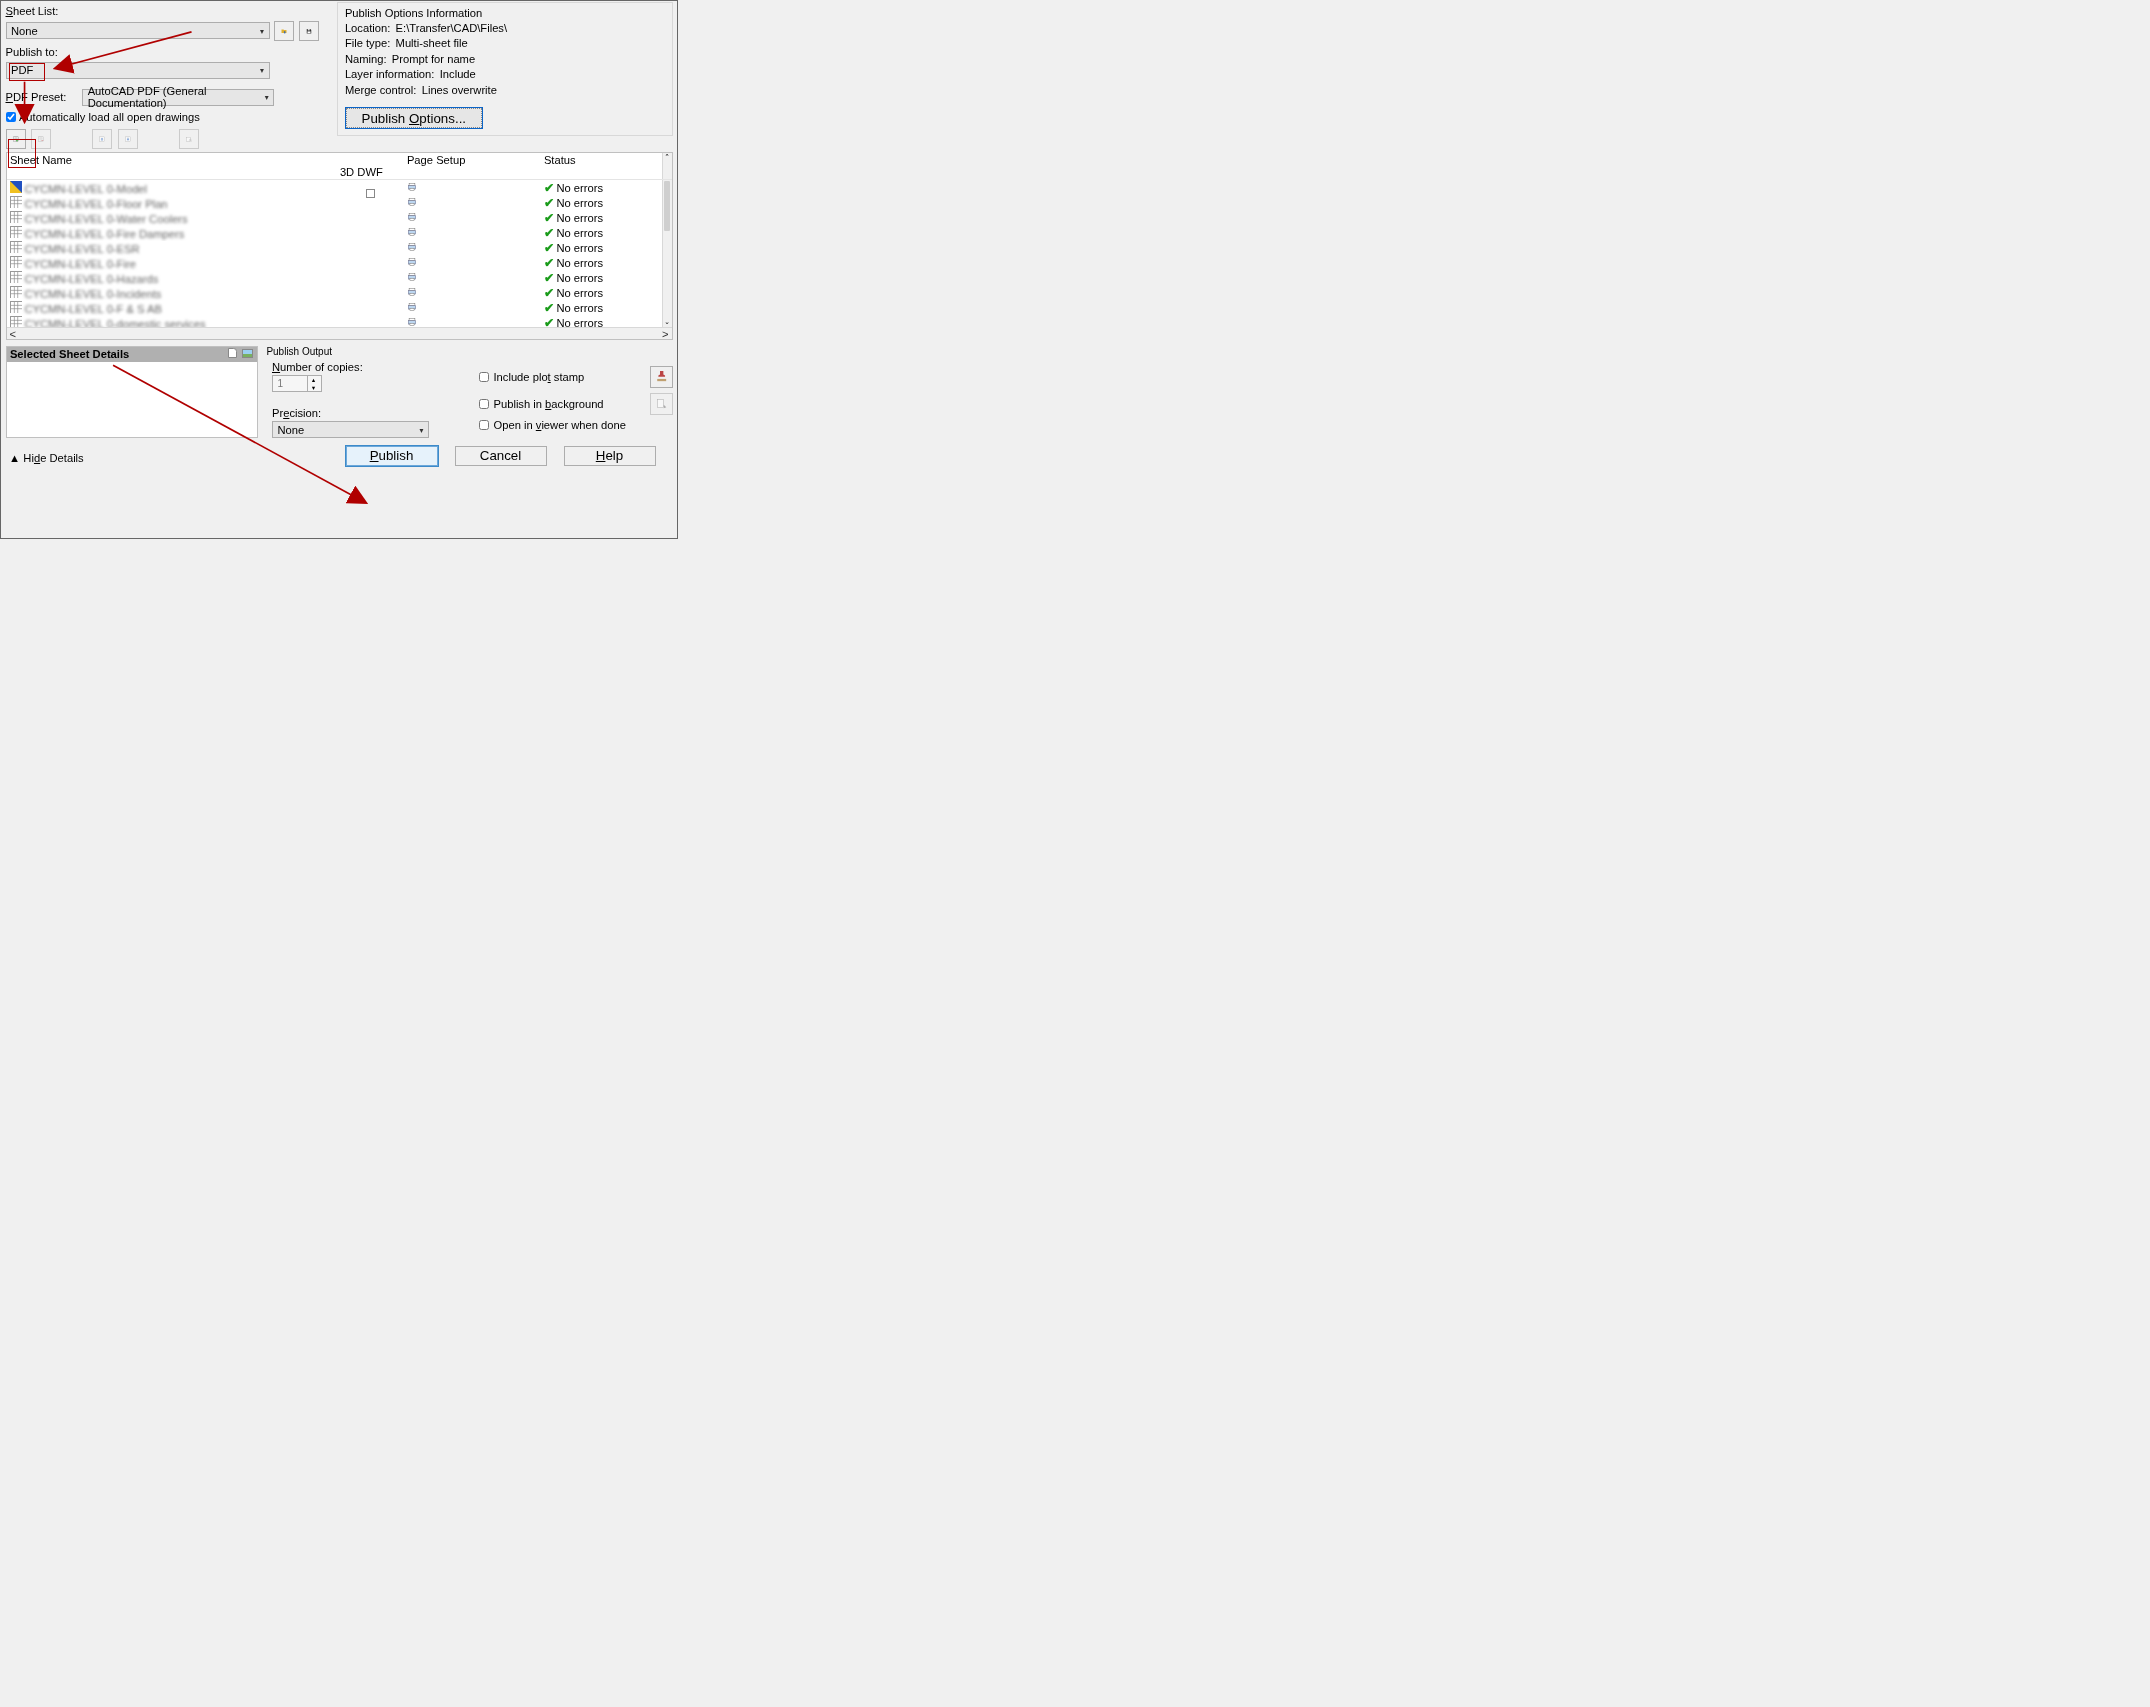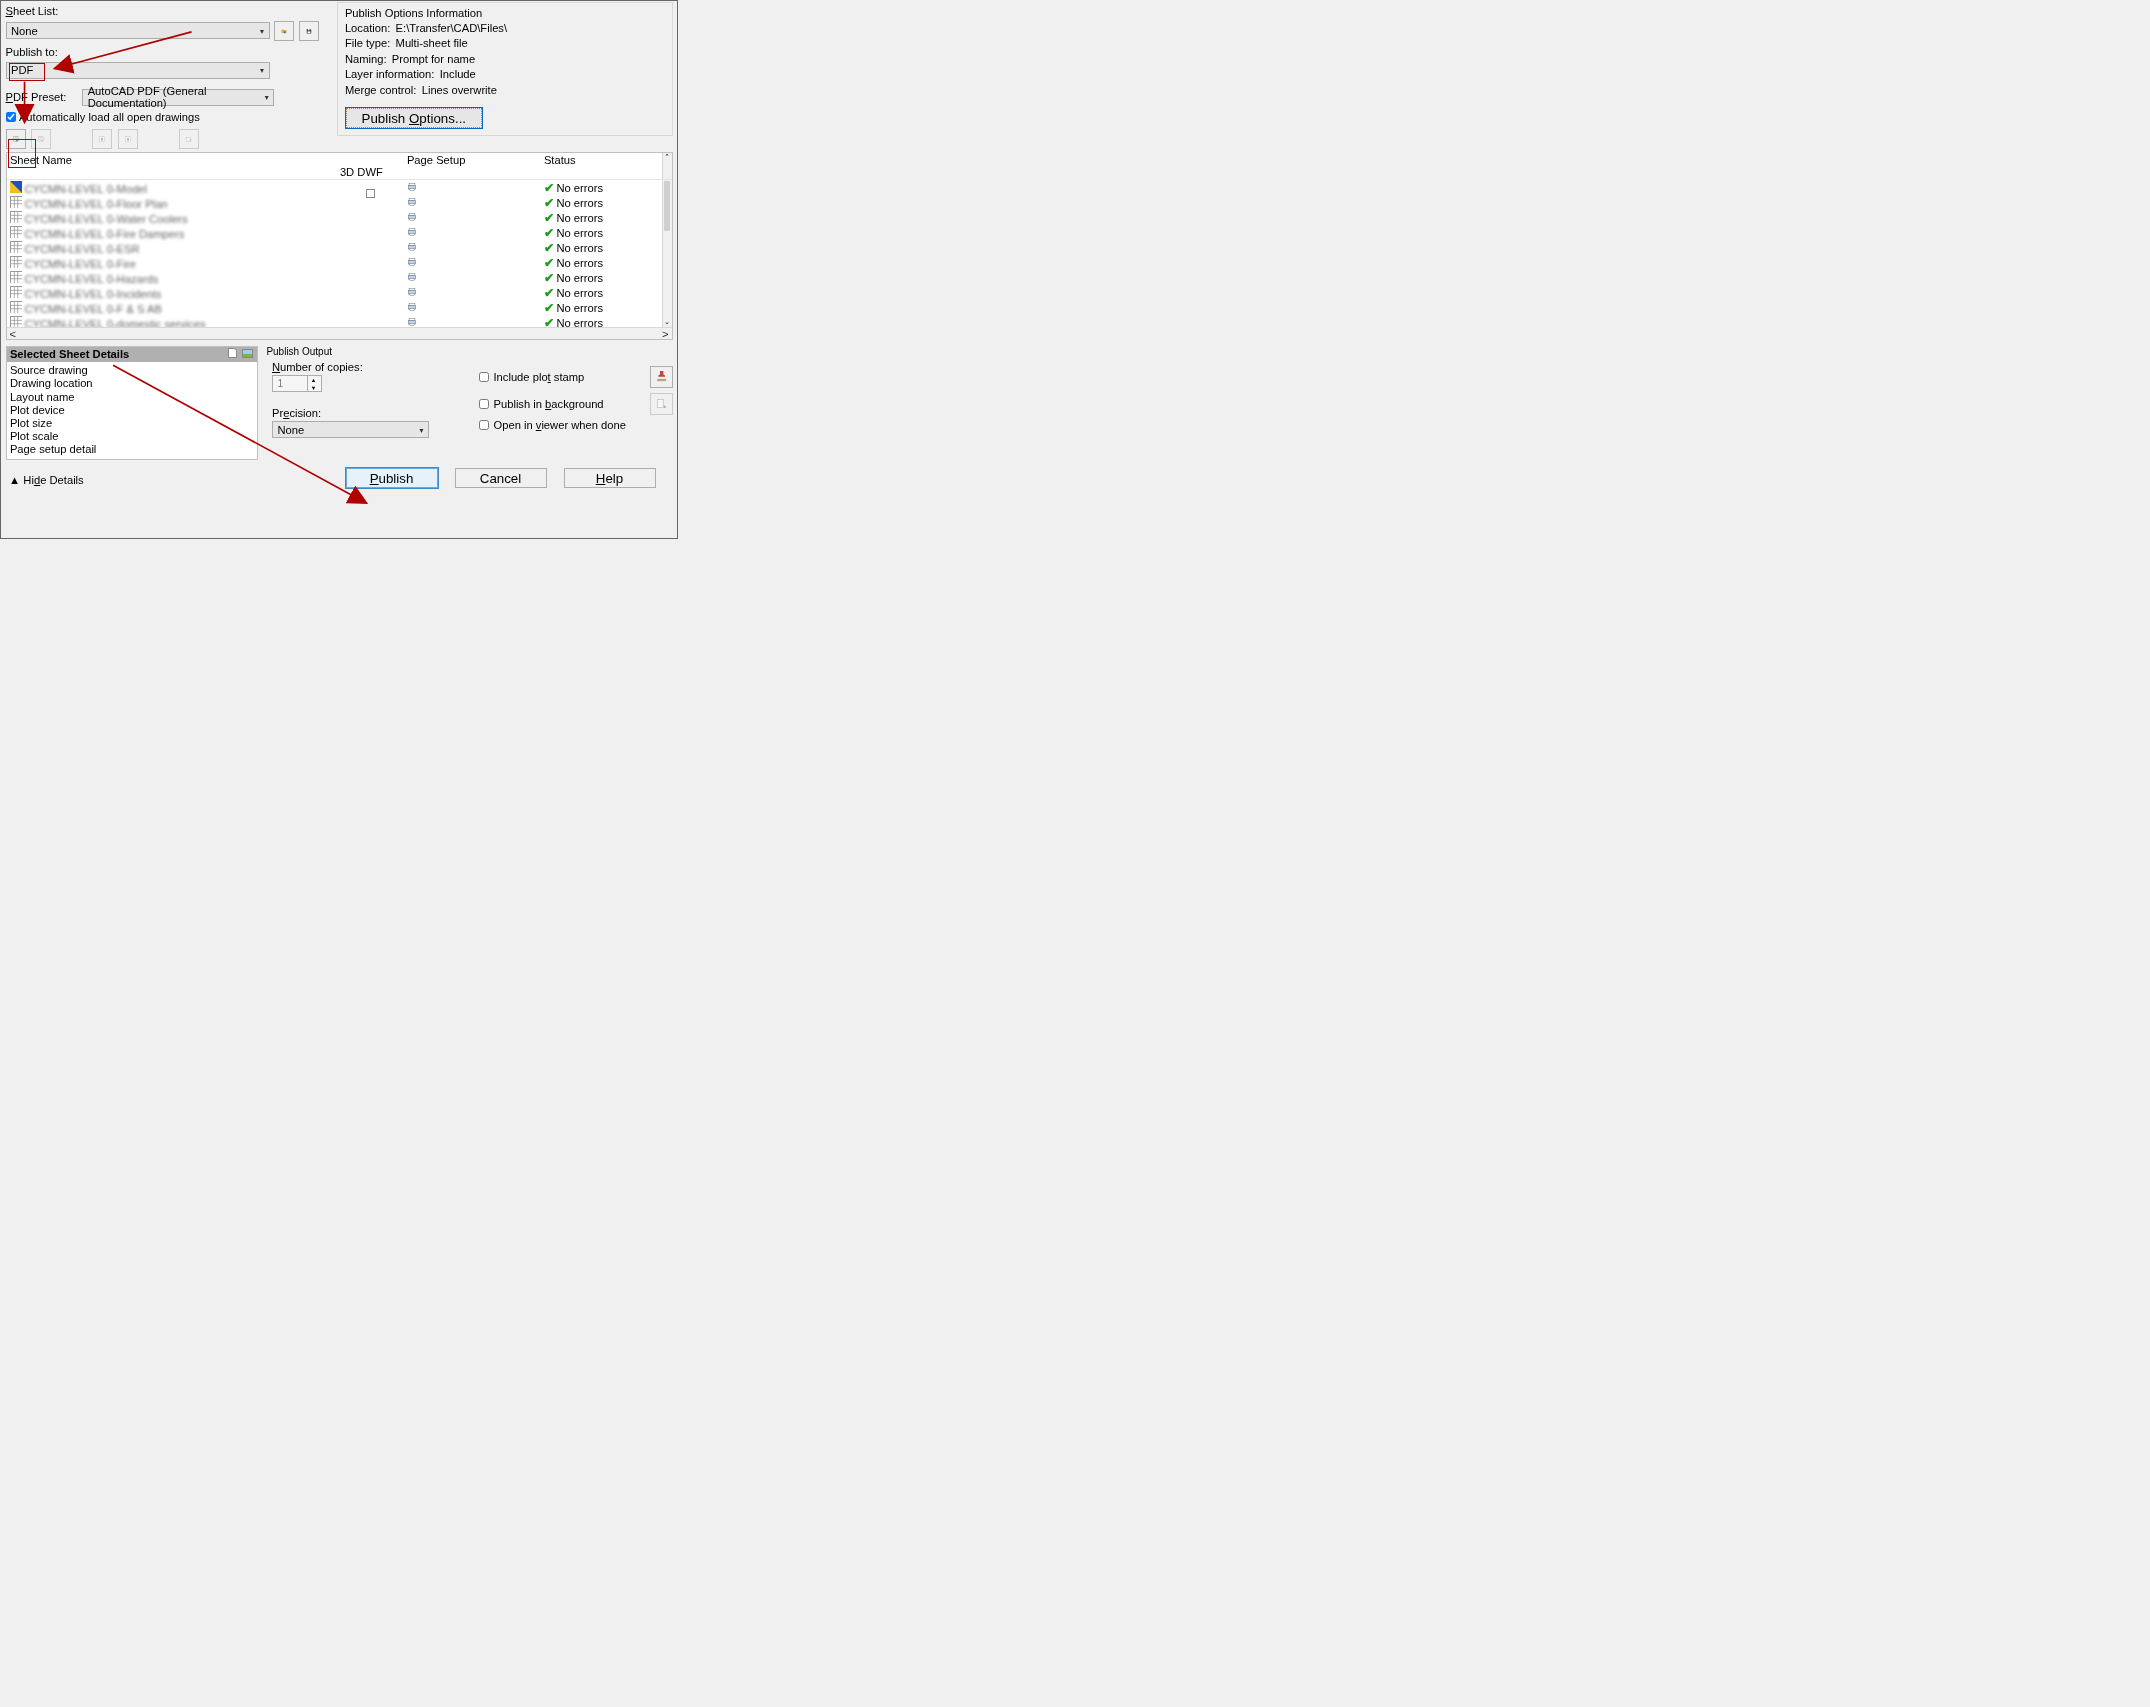--- a/index.html
+++ b/index.html
@@ -449,29 +449,20 @@
 
   <div class="bottom-area">
     <div class="details-panel">
       <div class="dp-head">
         <span>Selected Sheet Details</span>
         <span>
           <span style="display:inline-block;width:9px;height:10px;background:#fff;border:0.6px solid #888;border-top-right-radius:3.4px;margin-right:2.2px"></span>
           <span style="display:inline-block;width:11.2px;height:9px;background:linear-gradient(#9cd0f0,#9cd0f0 60%,#79b060 60%);border:0.6px solid #888;"></span>
         </span>
       </div>
-      <div class="dp-body" id="dp-body">
-          <div>Source drawing</div>
-          <div>Drawing location</div>
-          <div>Layout name</div>
-          <div>Plot device</div>
-          <div>Plot size</div>
-          <div>Plot scale</div>
-          <div>Page setup detail</div>
-        </div>
     </div>
 
     <div class="output-panel">
       <div class="op-title">Publish Output</div>
       <div class="output-inner">
         <div class="out-left">
           <label><span class="underline-hotkey">N</span>umber of copies:</label><br>
           <div class="spinner" style="margin-top:2.2px">
             <input disabled="" value="1" style="">
             <div class="sbuttons">

